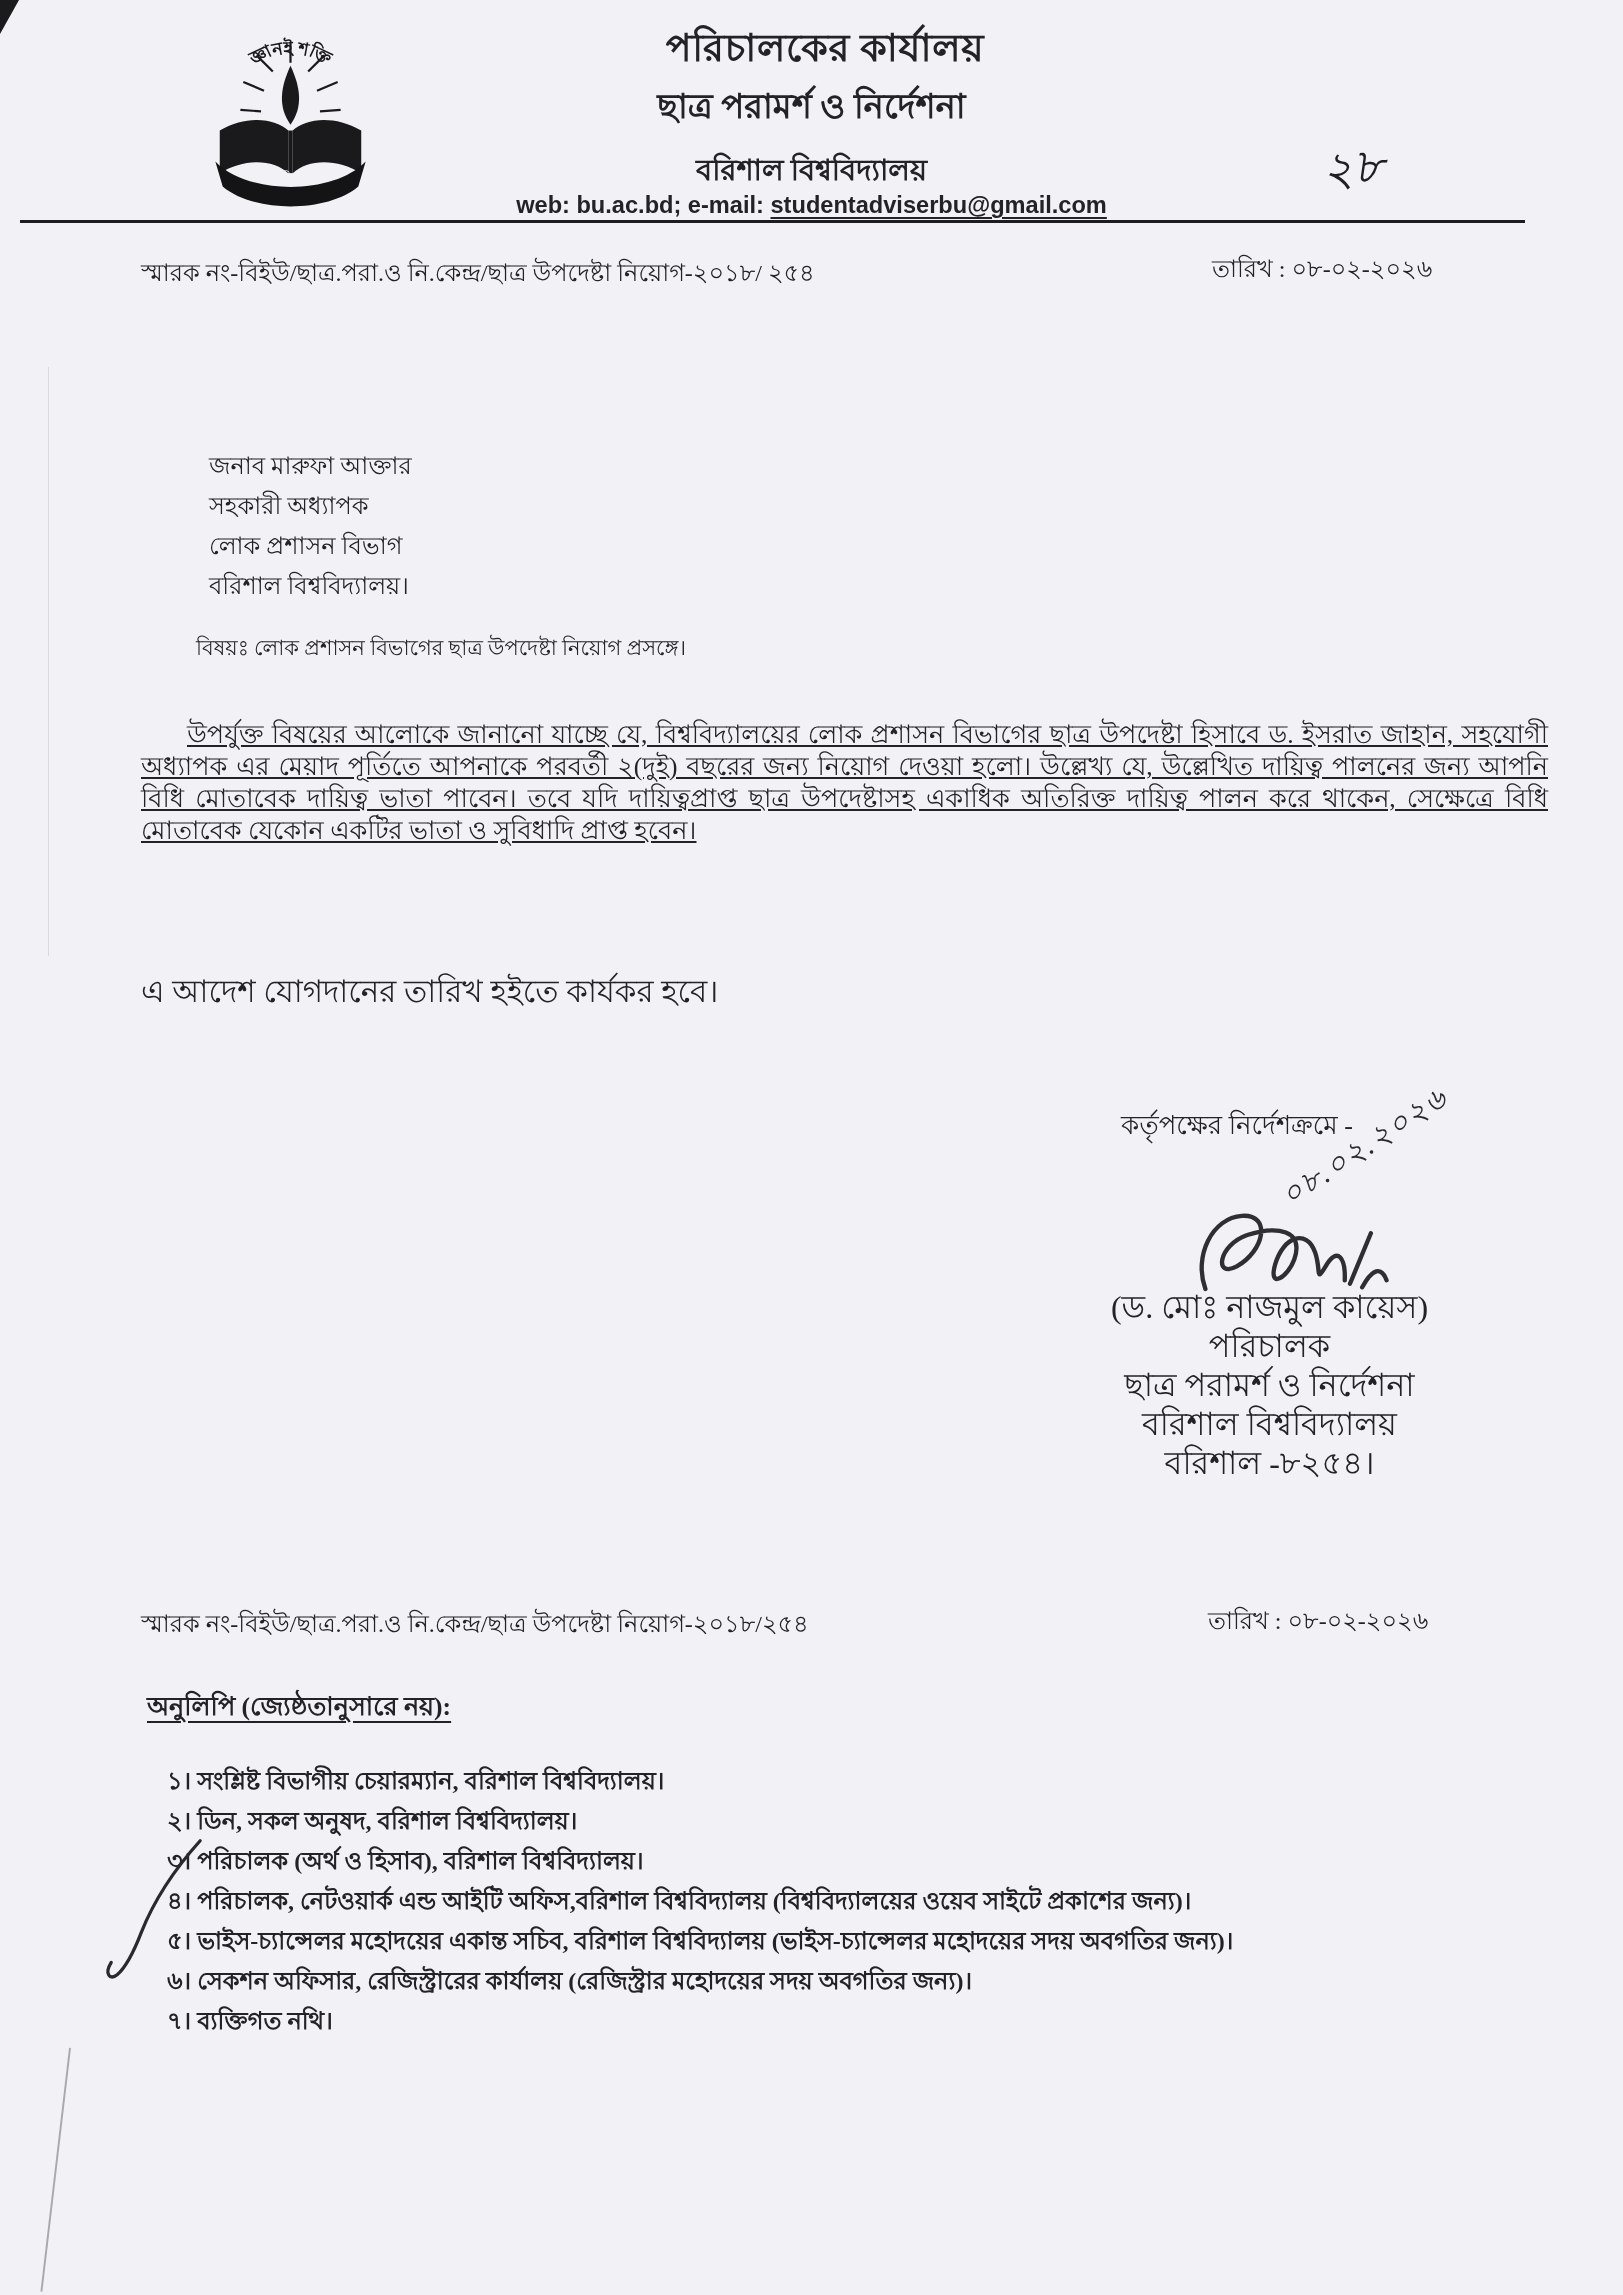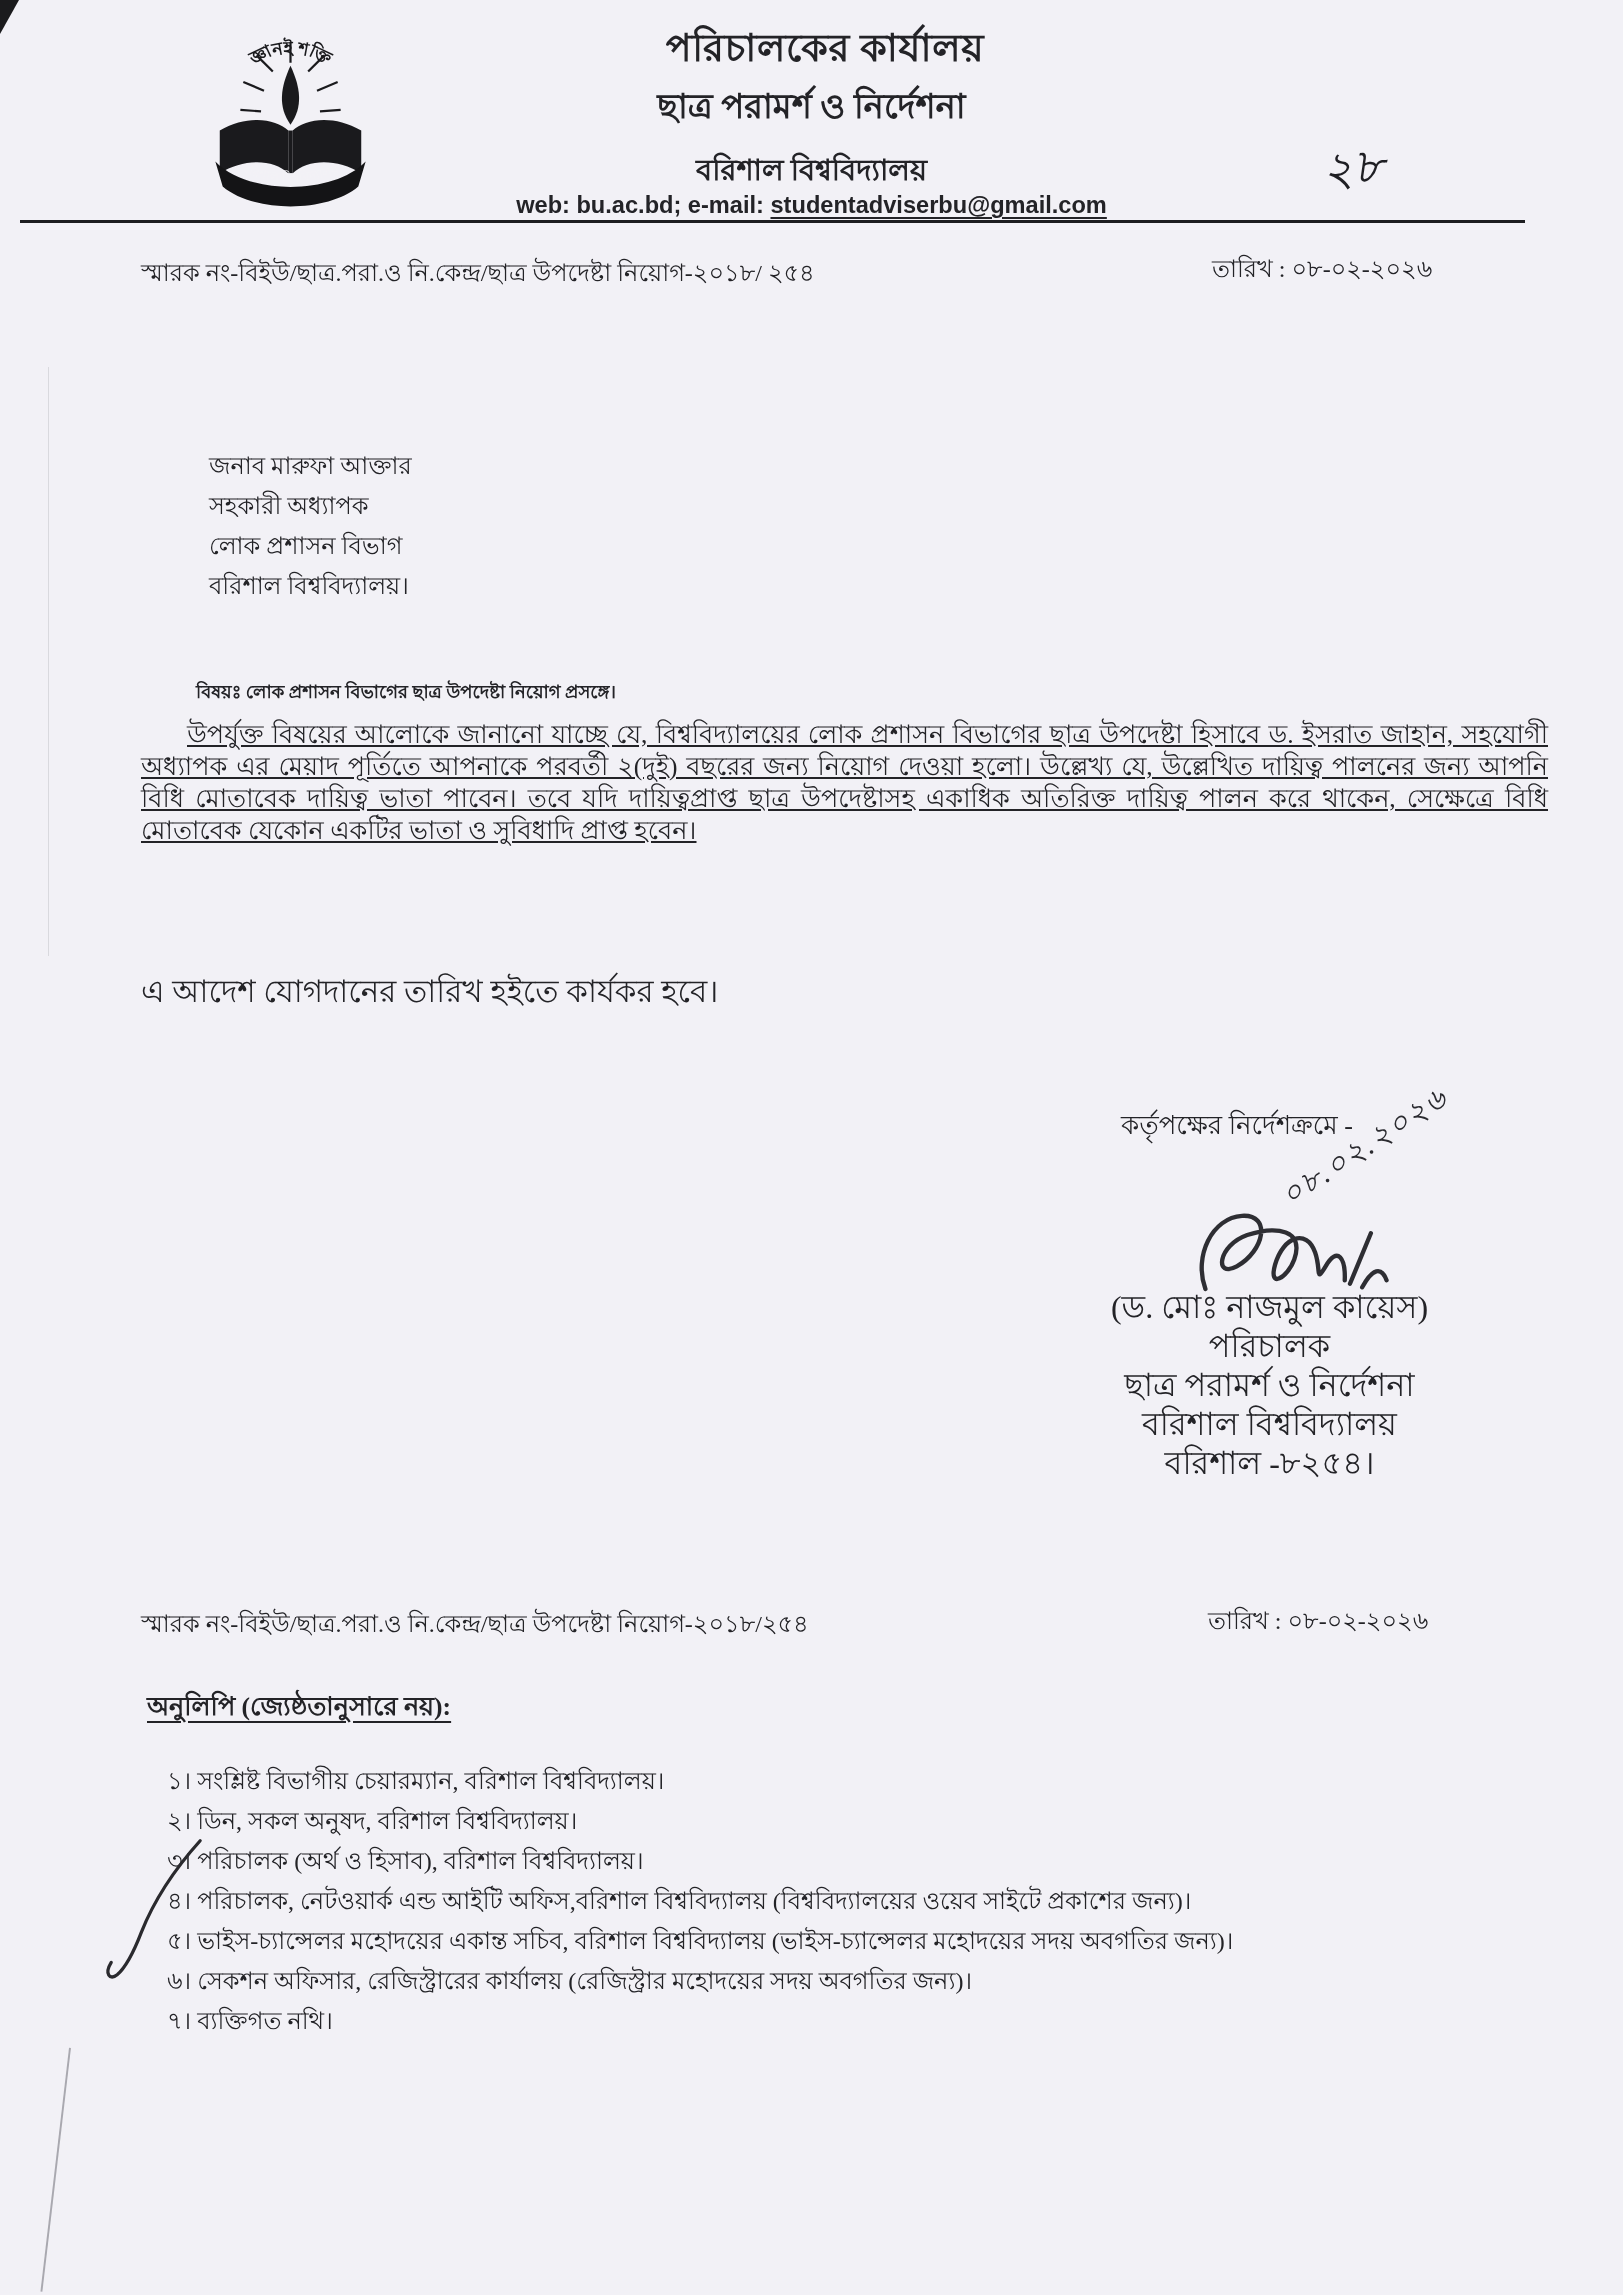--- a/index.html
+++ b/index.html
@@ -11,30 +11,30 @@
   .h2{top:80px;font-size:34px;font-weight:bold;}
   .h3{top:147px;font-size:29px;font-weight:bold;}
   .webline{top:192px;font-size:23.6px;font-weight:bold;font-family:"Liberation Sans","DejaVu Sans",sans-serif;}
   .webline .email{text-decoration:underline;text-underline-offset:3.9px;}
   .handnum{left:1322px;top:131px;font-size:48px;font-style:italic;transform:rotate(-6deg);color:#1f1f24;}
   .rule{left:19.6px;top:220px;width:1505px;height:3.3px;background:#1d1d20;}
   .memo-row{font-size:24px;}
   .memo-num-top{left:141px;top:254px;}
   .memo-date-top{left:1212px;top:250px;}
   .addr{left:209px;top:446px;font-size:24px;line-height:40px;}
-  .subject{left:196px;top:632px;font-size:18px;font-weight:bold;margin-top:46px;}
+  .subject{left:196px;top:632px;font-size:21px;font-weight:normal;}
   .bodytext{left:141px;top:719px;width:1407px;font-size:25.5px;line-height:32px;text-align:justify;text-indent:46px;text-decoration:underline;}
   .effective{left:141px;top:967px;font-size:31px;}
   .byorder{left:1121px;top:1105px;font-size:26px;}
   .handdate{left:1299px;top:1170px;font-size:30px;font-style:italic;letter-spacing:2px;transform:rotate(-33deg);transform-origin:left bottom;color:#2b2b30;white-space:nowrap;}
   .signblock{left:1073px;top:1288px;width:393px;text-align:center;font-size:32px;line-height:39px;}
   .memo-num-bot{left:141px;top:1605px;}
   .memo-date-bot{left:1208px;top:1602px;}
   .copies-head{left:147px;top:1687px;font-size:25.5px;font-weight:bold;text-decoration:underline;text-underline-offset:5.9px;}
-  .copylist{left:167px;top:1761px;font-size:24px;line-height:40px;}
+  .copylist{left:167px;top:1761px;font-size:24px;line-height:40px;font-weight:bold;}
   .copylist div{white-space:nowrap;}
   .corner{left:0;top:0;width:0;height:0;border-top:34px solid #1b1b1d;border-right:19.6px solid transparent;}
   .leftedge{left:48px;top:367px;width:1.3px;height:589px;background:#9a9aa2;opacity:.28;}
   svg text{font-family:"Liberation Serif","DejaVu Serif",serif;}
 </style>
 </head>
 <body>
 
 <div class="page">
 

